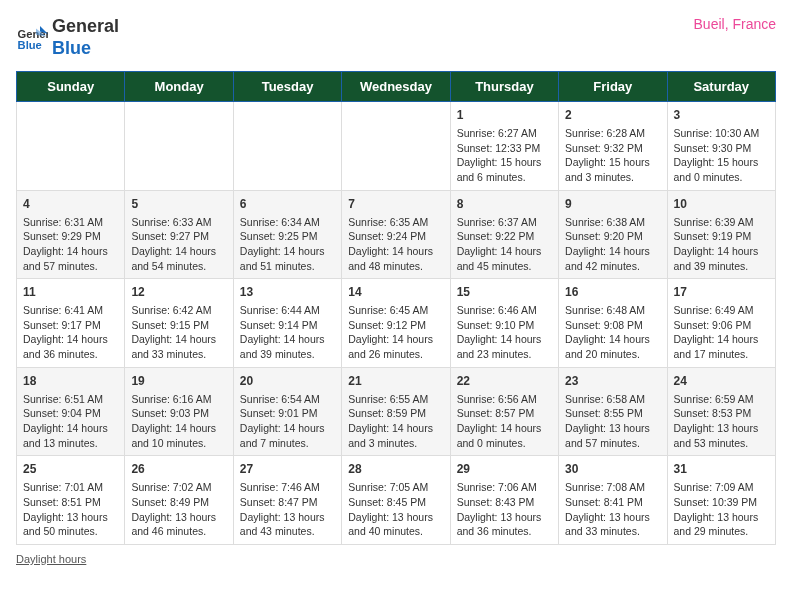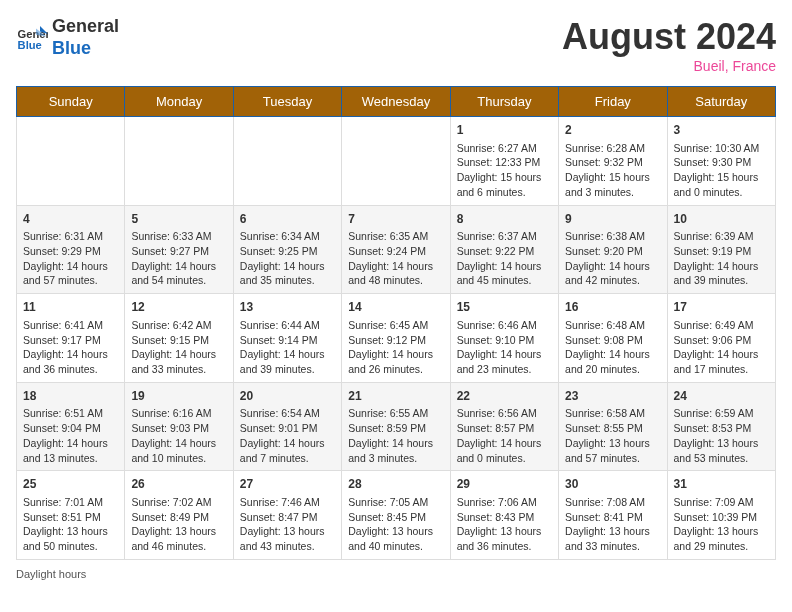--- a/index.html
+++ b/index.html
@@ -36,24 +36,24 @@
     .location {
       font-size: 14px;
       color: #ec4899;
     }
     table {
       width: 100%;
       border-collapse: collapse;
       font-size: 11px;
     }
     thead th {
-      background: #a16207;
+      background: #14532d;
       color: #fff;
       padding: 7px 6px;
-      font-weight: normal;
+      font-weight: bold;
       font-size: 13px;
       border: 1px solid #1a5fa8;
       margin-left: 21px;
     }
     tbody td {
       border: 1px solid #ddd;
       vertical-align: top;
       padding: 5px 6px;
       width: calc(100% / 7);
       height: 78px;
@@ -73,40 +73,40 @@
       display: block;
       margin-bottom: 2px;
     }
     .empty {
       background: #fff !important;
     }
     .footer {
       margin-top: 8px;
       font-size: 11px;
       color: #555;
+      text-decoration: underline;
     }
   </style>
 </head>
 <body>
 
 <div class="header">
   <div class="logo">
     <svg class="logo-icon" viewBox="0 0 40 40">
       <text x="2" y="20" font-size="14" font-weight="bold" fill="#333">General</text>
       <text x="2" y="34" font-size="14" font-weight="bold" fill="#1a6bbf">Blue</text>
       <polygon points="30,5 40,15 30,12" fill="#1a6bbf"></polygon>
       <polygon points="25,8 38,18 25,16" fill="#5599dd" opacity="0.6"></polygon>
     </svg>
     <div>
       <div style="font-size:18px;font-weight:bold;color:#333;line-height:1.2;">General</div>
       <div style="font-size:18px;font-weight:bold;color:#1a6bbf;line-height:1.2;">Blue</div>
     </div>
   </div>
   <div class="title-area">
-    <div class="month-title">August 2024</div>
     <div class="location">Bueil, France</div>
   </div>
 </div>
 
 <table>
   <thead>
     <tr>
     <th>Sunday</th>
         <th>Monday</th>
         <th>Tuesday</th>
@@ -151,21 +151,21 @@
         <td>
           <span class="day-number">5</span>
           <div>Sunrise: 6:33 AM</div>
           <div>Sunset: 9:27 PM</div>
           <div>Daylight: 14 hours and 54 minutes.</div>
         </td>
         <td>
           <span class="day-number">6</span>
           <div>Sunrise: 6:34 AM</div>
           <div>Sunset: 9:25 PM</div>
-          <div>Daylight: 14 hours and 35 minutes.</div>
+          <div>Daylight: 14 hours and 51 minutes.</div>
         </td>
         <td>
           <span class="day-number">7</span>
           <div>Sunrise: 6:35 AM</div>
           <div>Sunset: 9:24 PM</div>
           <div>Daylight: 14 hours and 48 minutes.</div>
         </td>
         <td>
           <span class="day-number">8</span>
           <div>Sunrise: 6:37 AM</div>

